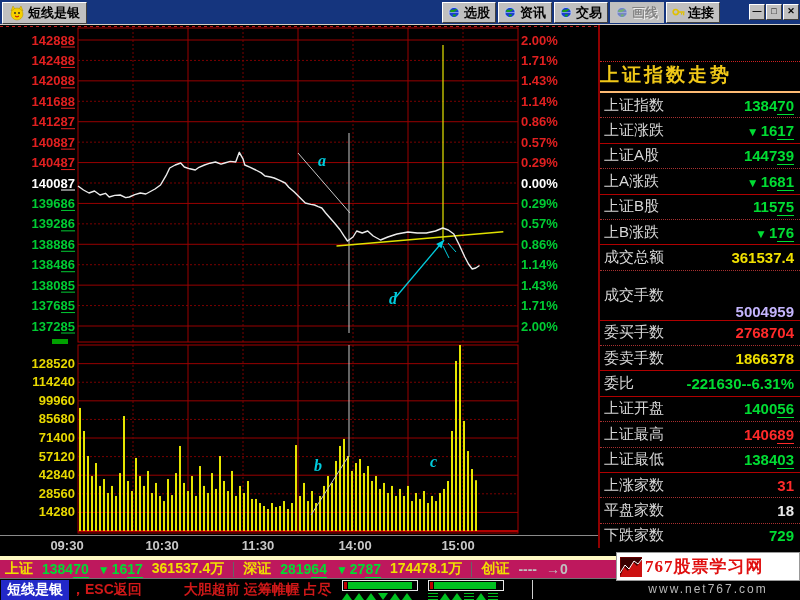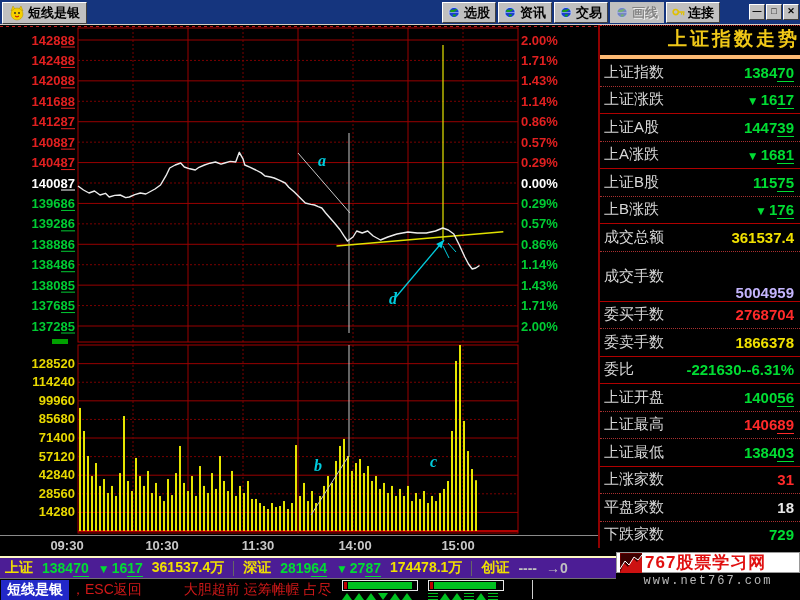--- a/index.html
+++ b/index.html
@@ -24,62 +24,62 @@
   .wbtn{width:14px;height:14px;background:#c0c0c0;border:1px solid;
         border-color:#ffffff #404040 #404040 #ffffff;font-size:9px;line-height:12px;
         text-align:center;font-weight:bold;color:#000;}
   
   .chart-region{position:absolute;left:0;top:25px;width:598px;height:531px;}
   svg text{font-family:"Liberation Sans",sans-serif;font-weight:bold;}
   svg text.anno{fill:#00ccdd;font:italic bold 16px "Liberation Serif",serif;}
   
   .sidebar{position:absolute;left:598px;top:25px;width:202px;height:523px;background:#000;
            border-left:2px solid #900000;box-sizing:border-box;display:flex;flex-direction:column;}
-  .sb-title{height:29px;line-height:29px;text-align:right;color:#f0c818;
+  .sb-title{height:29px;line-height:29px;text-align:left;color:#f0c818;
             font:bold 19px "Liberation Serif",serif;letter-spacing:3px;
-            border-top:1px dotted #cc2222;border-bottom:4px solid #fdba74;}
+            border-top:1px dotted #cc2222;border-bottom:2px solid #fdba74;margin-top:36px;}
   .sb-rows{flex:1;display:flex;flex-direction:column;}
   .sb-row{flex:1;display:flex;align-items:center;justify-content:space-between;padding:0 6px 0 4px;}
   .sb-row .lbl{color:#d8d8d8;font-size:15px;}
   .sb-row .val{font-size:15px;font-weight:bold;letter-spacing:0;}
   .sep-dot{border-bottom:1px dotted #a83030;gap:17px;}
   .sep-solid{border-bottom:1px solid #b00000;text-decoration:underline;}
   .ul{border-bottom:1px solid currentColor;}
   .c-green{color:#00dd33;} .c-red{color:#ff2a2a;} .c-yellow{color:#f0e000;}
   .c-cyan{color:#c4b5fd;margin-top:32px;} .c-white{color:#e8e8e8;} .c-gray{color:#c0c0c0;}
   .arrow{color:#00dd33;font-size:12px;margin-right:2px;}
   
-  .status1{position:absolute;left:0;top:556px;width:800px;height:22px;background:#4c1d95;
-           border-top:2px solid #fef9c3;box-sizing:border-box;display:flex;align-items:center;
+  .status1{position:absolute;left:0;top:556px;width:800px;height:22px;background:#be185d;
+           border-top:4px solid #fef9c3;box-sizing:border-box;display:flex;align-items:center;
            gap:9px;padding-left:5px;font-size:14px;font-weight:bold;}
   .st-div{width:1px;height:15px;background:#666;}
   .status2{position:absolute;left:0;top:578px;width:800px;height:22px;background:#000;
            border-top:1px solid #707070;box-sizing:border-box;display:flex;align-items:center;}
   .app-tab{background:#2228c8;color:#fff;font-weight:bold;font-size:14px;padding:1px 6px;
            margin-left:1px;white-space:nowrap;}
-  .red-txt{color:#d01818;font-weight:normal;font-size:14px;white-space:nowrap;}
+  .red-txt{color:#d01818;font-weight:bold;font-size:14px;white-space:nowrap;}
   .sig{display:flex;flex-direction:column;margin-left:10px;}
   .sig-bar{width:74px;height:9px;border:1px solid #e8e8e8;background:#000;position:relative;}
   .sig-bar .gf{position:absolute;left:5px;top:1px;bottom:1px;background:#00c020;}
   .sig-bar .rt{position:absolute;left:1px;top:1px;bottom:1px;width:3px;background:#c00000;}
   .sig-tris{display:flex;gap:2px;margin-top:1px;height:8px;align-items:flex-end;}
   .tri-up{width:0;height:0;border-left:5px solid transparent;border-right:5px solid transparent;
           border-bottom:7px solid #00c020;}
   .tri-down{width:0;height:0;border-left:5px solid transparent;border-right:5px solid transparent;
             border-top:7px solid #00c020;}
   .tri-flat{width:10px;height:7px;
             background:repeating-linear-gradient(to bottom,#00c020 0 1.5px,transparent 1.5px 3px);}
   .vline-w{width:1px;height:19px;background:#cfcfcf;margin-left:28px;}
   
   .logo{position:absolute;left:616px;top:552px;width:184px;height:48px;}
-  .logo-top{height:21px;background:#ffffff;border:1px solid #999;box-sizing:border-box;
-            display:flex;align-items:center;gap:3px;padding:0 3px;}
+  .logo-top{height:29px;background:#ffffff;border:1px solid #999;box-sizing:border-box;
+            display:flex;align-items:center;gap:3px;padding:0 3px;font-family:Liberation Serif, serif;}
   .logo-top span{color:#e01010;font-weight:bold;font-size:17px;letter-spacing:1px;white-space:nowrap;}
   .logo-bottom{height:17px;background:#000;color:#b8b8b8;text-align:center;line-height:17px;
-               font-family:Liberation Mono, monospace;font-size:12px;letter-spacing:2px;}
+               font-family:Liberation Sans, sans-serif;font-size:12px;letter-spacing:2px;}
 </style>
 </head>
 <body>
 
 <div class="screen">
 
   <div class="titlebar">
     <div class="title-tab">
       <svg width="16" height="16" viewBox="0 0 16 16">
         <polygon points="2,6 4,1 6,4" fill="#f5d000" stroke="#b09000" stroke-width="0.5"></polygon>

